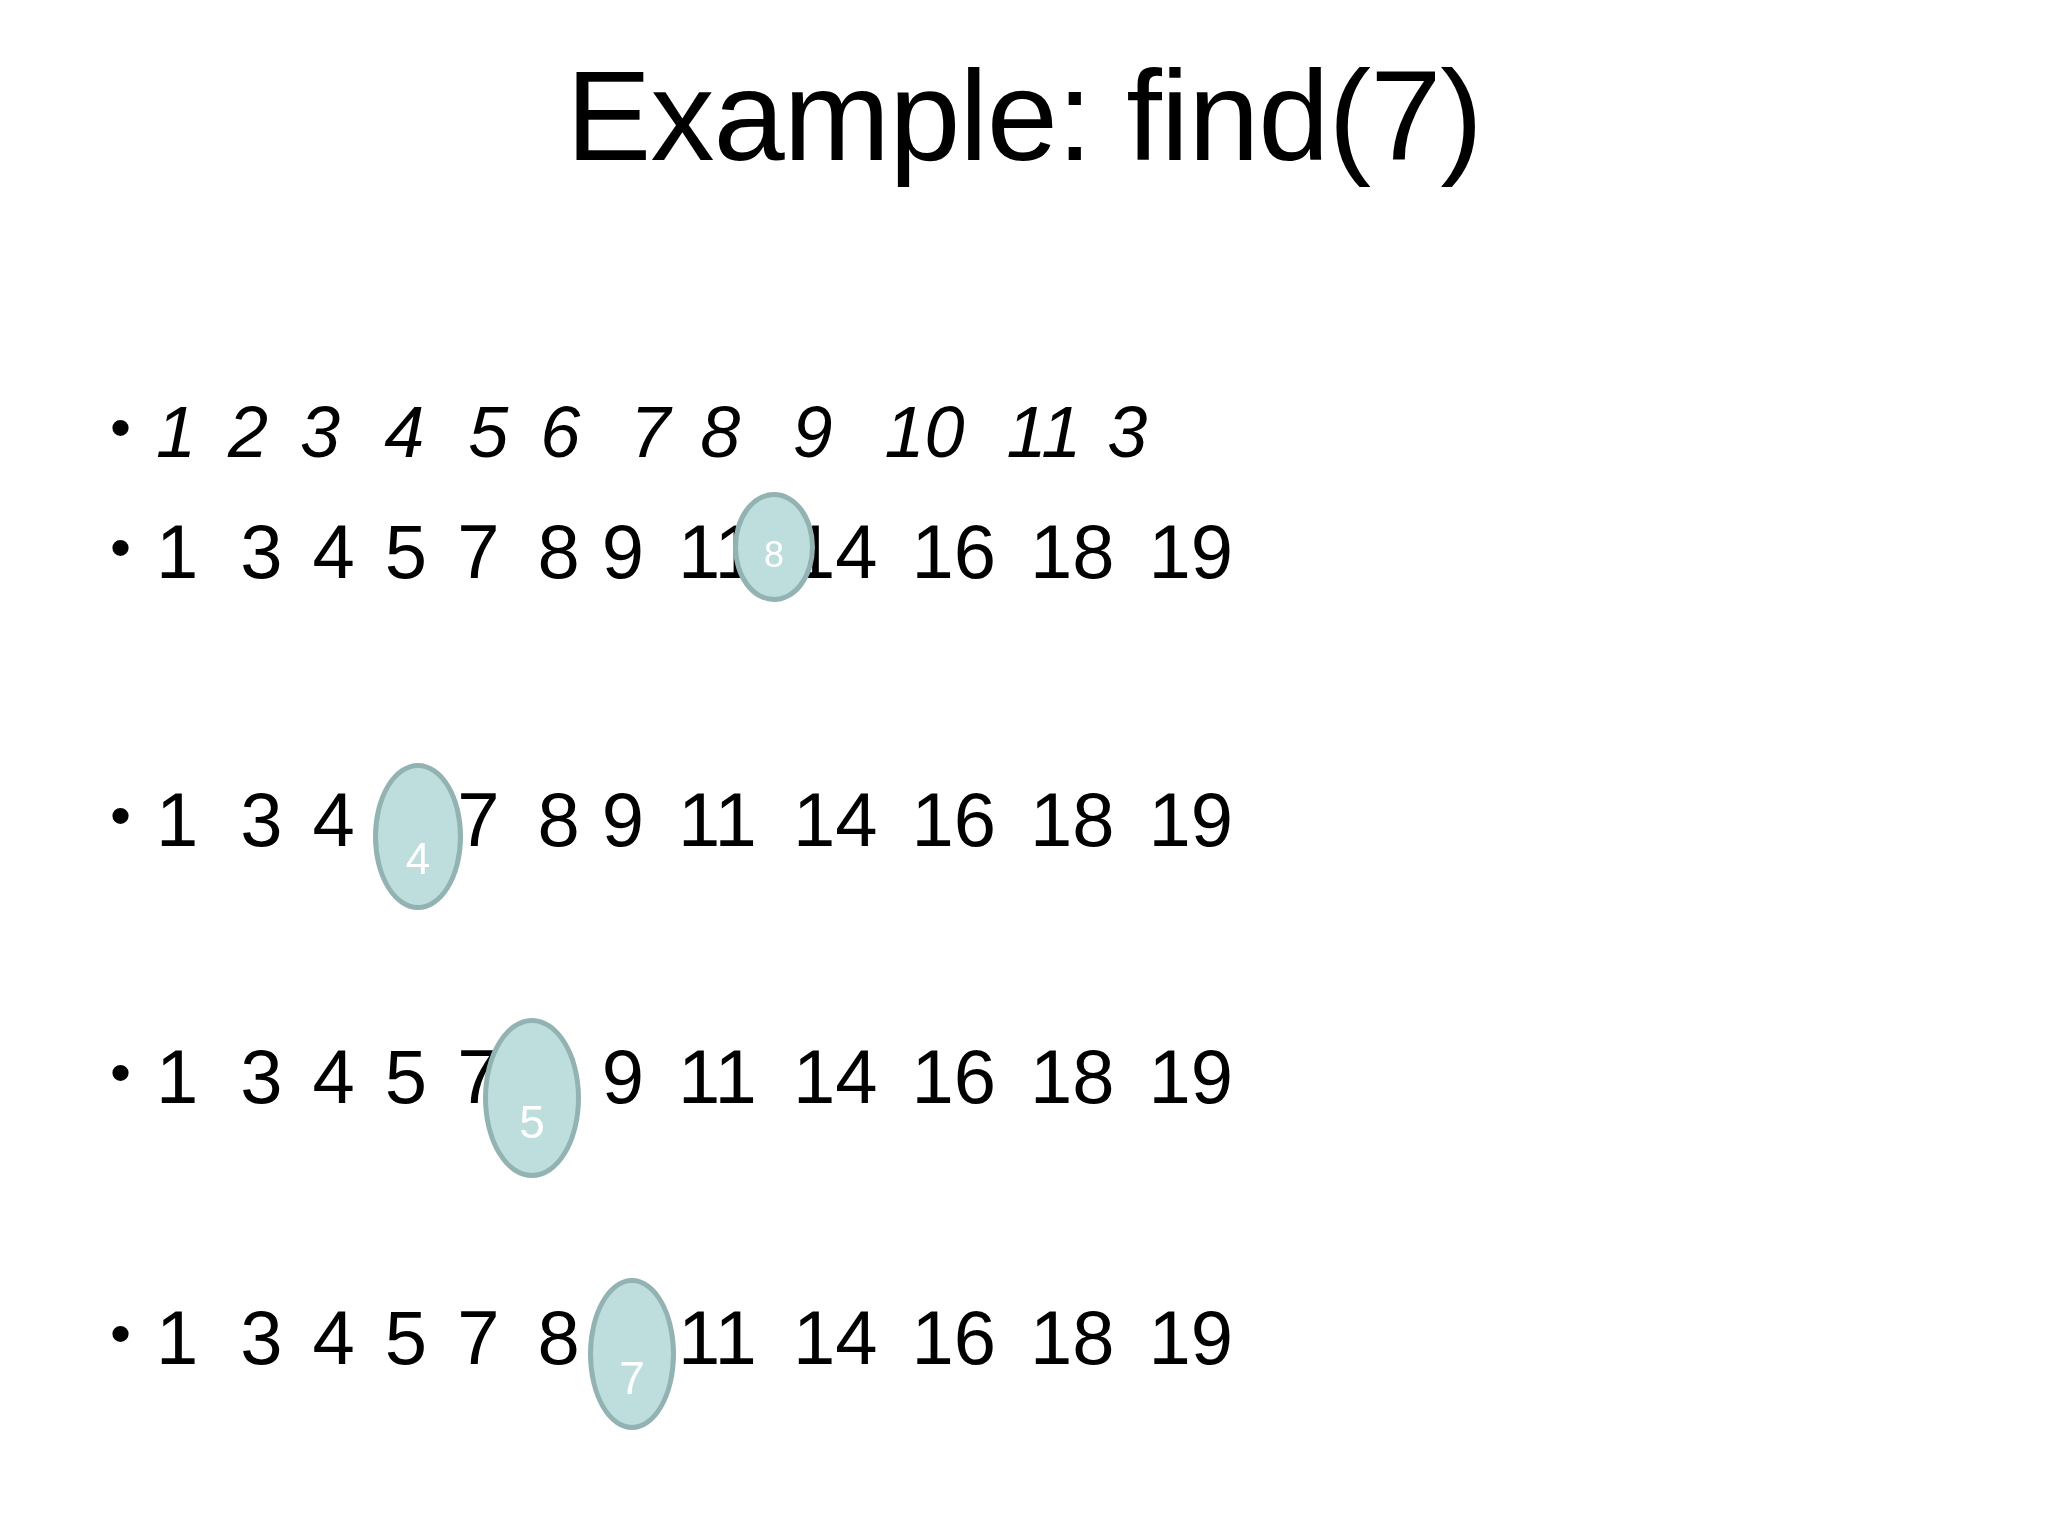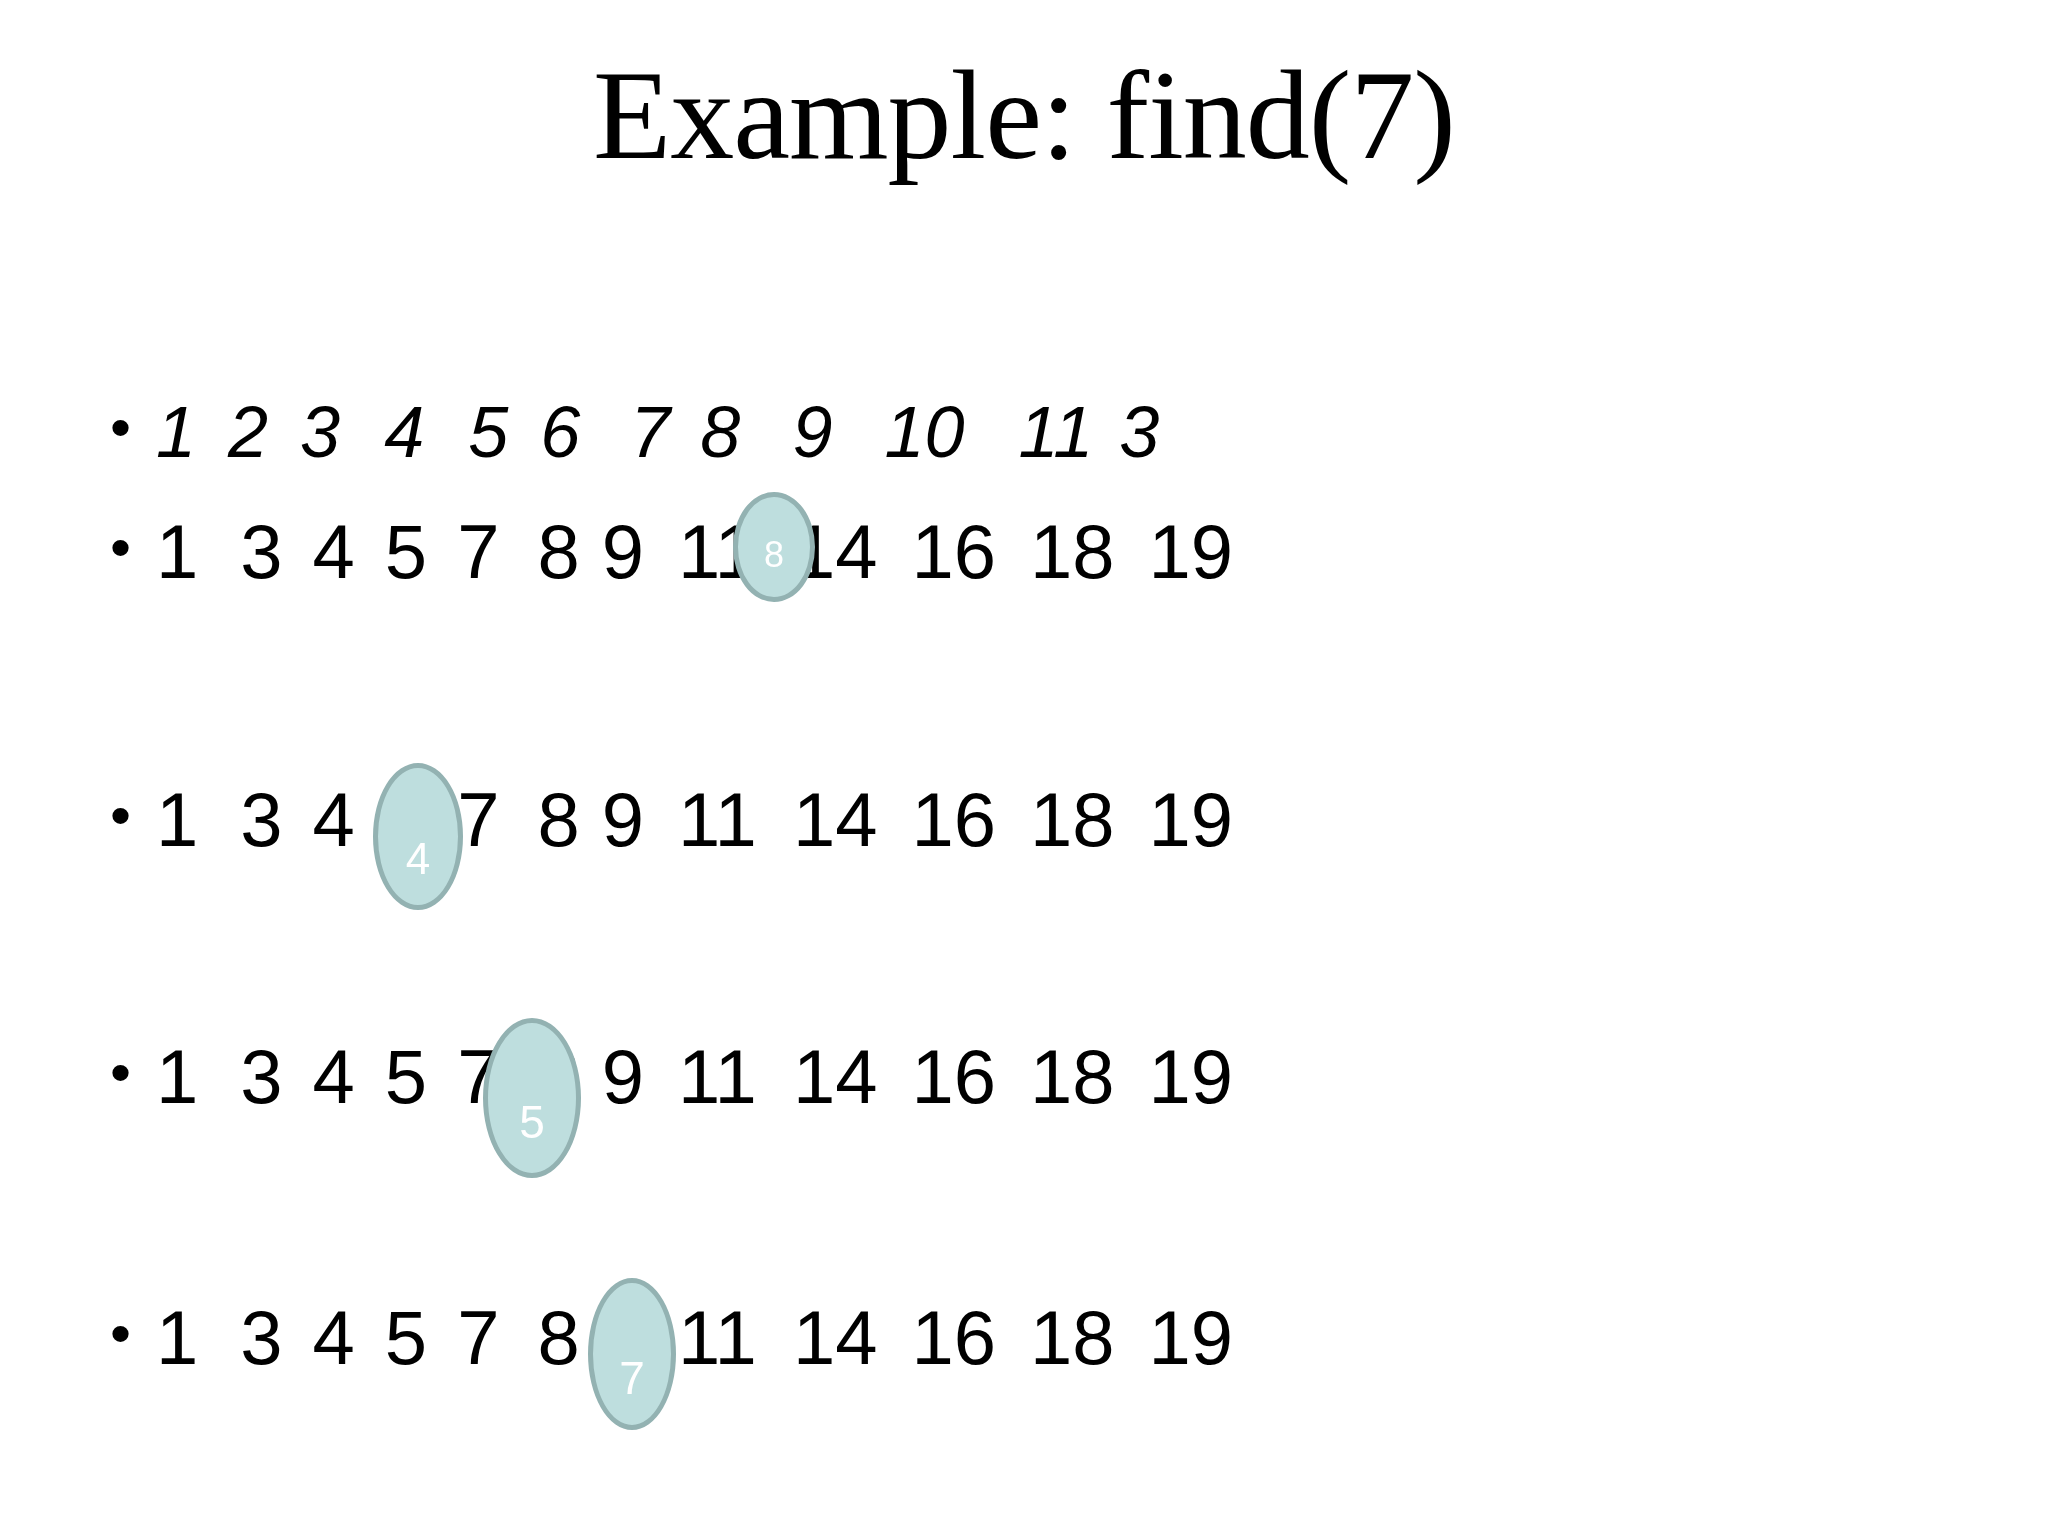--- a/index.html
+++ b/index.html
@@ -21,21 +21,20 @@
     left: 0;
     top: 42px;
     width: 2048px;
     text-align: center;
     font-size: 128px;
     line-height: 1.15;
     color: #000000;
     font-weight: 400;
     letter-spacing: -1px;
     white-space: nowrap;
-    font-family: Liberation Serif, serif;
   }
 
   
   #bullet-list {
     position: absolute;
     left: 0;
     top: 0;
     width: 2048px;
     height: 1536px;
   }
@@ -112,21 +111,21 @@
       <span class="row-numbers">
         <span class="num" style="margin-left: 0px; margin-right: 18px;">1</span>
         <span class="num" style="margin-left: 14px; margin-right: 18px;">2</span>
         <span class="num" style="margin-left: 14px; margin-right: 18px;">3</span>
         <span class="num" style="margin-left: 26px; margin-right: 18px;">4</span>
         <span class="num" style="margin-left: 26px; margin-right: 18px;">5</span>
         <span class="num" style="margin-left: 14px; margin-right: 18px;">6</span>
         <span class="num" style="margin-left: 32px; margin-right: 18px;">7</span>
         <span class="num" style="margin-left: 12px; margin-right: 18px;">8</span>
         <span class="num" style="margin-left: 34px; margin-right: 18px;">9</span>
-        <span class="num" style="margin-left: 34px; margin-right: 20px;">10</span>
+        <span class="num" style="margin-left: 34px; margin-right: 8px;">10</span>
         <span class="num" style="margin-left: 34px; margin-right: 18px;">11</span>
         <span class="num" style="margin-left: 8px; margin-right: 18px;">3</span>
       </span>
     </div>
     <div class="bullet-row" style="top: 502px;">
       <span class="bullet-marker">•</span>
       <span class="row-numbers">
         <span class="num" style="margin-left: 0px; margin-right: 18px;">1</span>
         <span class="num" style="margin-left: 24px; margin-right: 18px;">3</span>
         <span class="num" style="margin-left: 12px; margin-right: 18px;">4</span>

